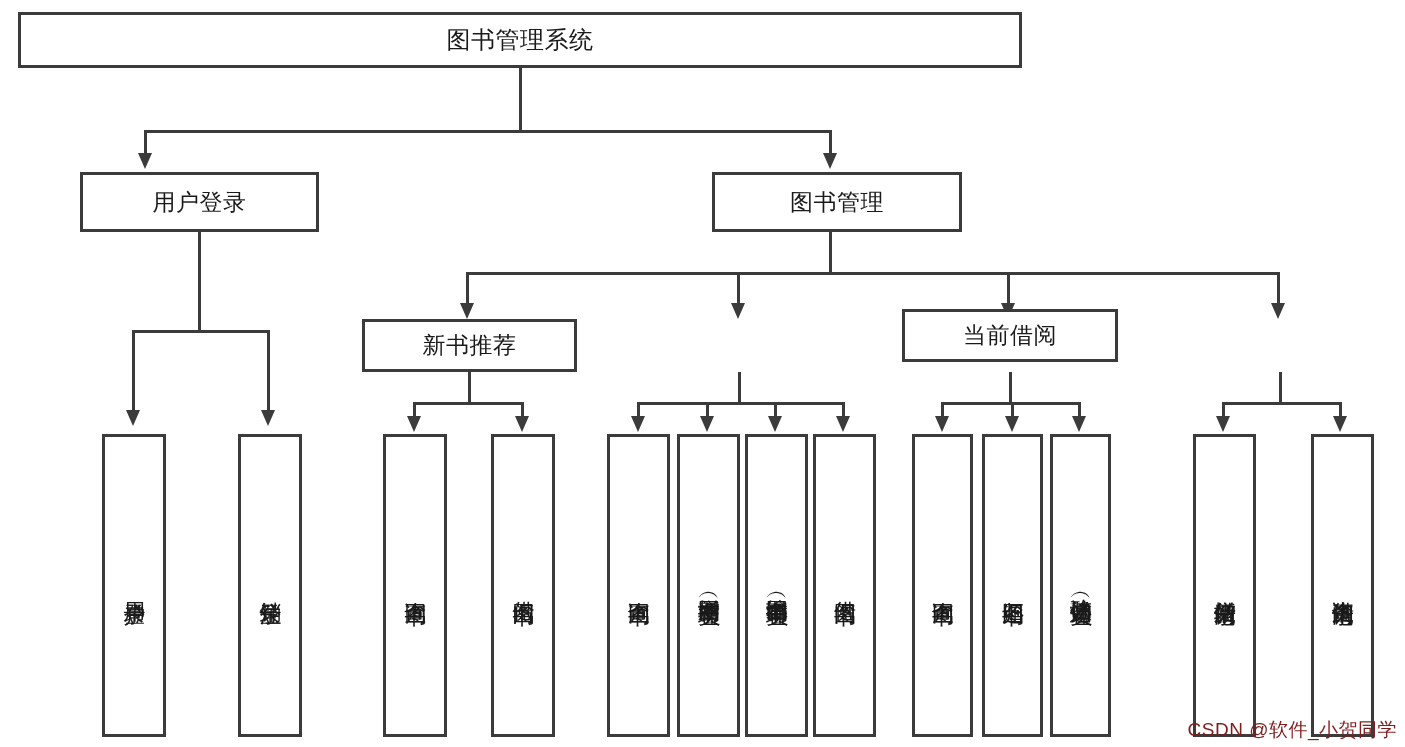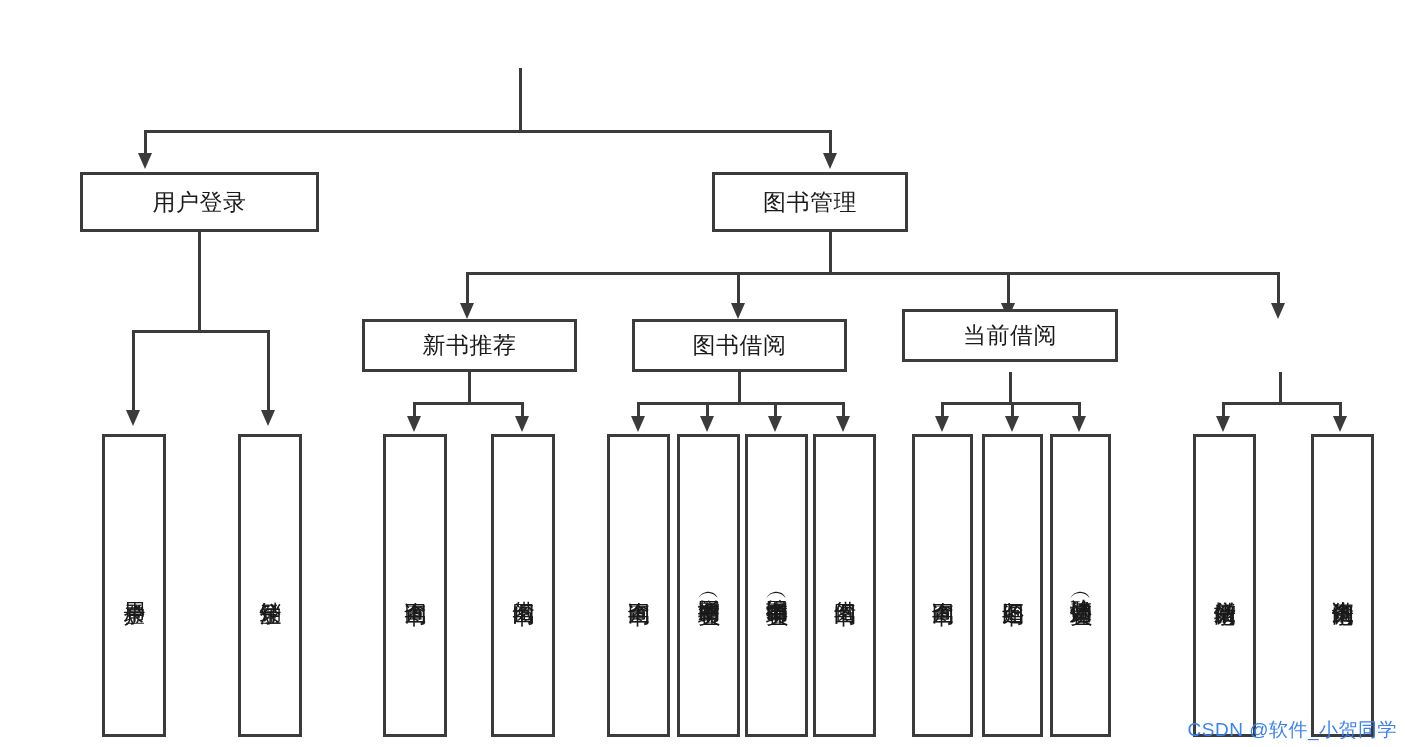--- a/index.html
+++ b/index.html
@@ -77,47 +77,50 @@
     border-right: 7px solid transparent;
     border-top: 16px solid #3b3b3b;
   }
 
   
   #watermark {
     position: absolute;
     right: 8px;
     bottom: 4px;
     font-size: 19px;
-    color: #3b82f6;
+    color: #7f1d1d;
     letter-spacing: 0.5px;
     white-space: nowrap;
     pointer-events: none;
   }
 </style>
 </head>
 <body>
 
 <div id="diagram-root">
 
+  <div class="node root" style="left:18px; top:12px; width:1004px; height:56px;">
+    <span class="node-label">图书管理系统</span>
+  </div>
 
   <div class="vline" style="left:519px; top:68px; width:3px; height:62px;"></div>
 
   <div class="hline" style="left:144px; top:130px; width:688px; height:3px;"></div>
 
   <div class="vline" style="left:144px; top:130px; width:3px; height:26px;"></div>
   <div class="arrow" style="left:138px; top:153px;"></div>
 
   <div class="vline" style="left:829px; top:130px; width:3px; height:26px;"></div>
   <div class="arrow" style="left:823px; top:153px;"></div>
 
   <div class="node" style="left:80px; top:172px; width:239px; height:60px;">
     <span class="node-label">用户登录</span>
   </div>
 
-  <div class="node" style="left:712px; top:172px; width:196px; height:60px;">
+  <div class="node" style="left:712px; top:172px; width:250px; height:60px;">
     <span class="node-label">图书管理</span>
   </div>
 
   <div class="vline" style="left:198px; top:232px; width:3px; height:100px;"></div>
   <div class="hline" style="left:132px; top:330px; width:138px; height:3px;"></div>
   <div class="vline" style="left:132px; top:330px; width:3px; height:82px;"></div>
   <div class="arrow" style="left:126px; top:410px;"></div>
   <div class="vline" style="left:267px; top:330px; width:3px; height:82px;"></div>
   <div class="arrow" style="left:261px; top:410px;"></div>
 
@@ -131,23 +134,20 @@
   <div class="arrow" style="left:731px; top:303px;"></div>
 
   <div class="vline" style="left:1007px; top:272px; width:3px; height:34px;"></div>
   <div class="arrow" style="left:1001px; top:303px;"></div>
 
   <div class="vline" style="left:1277px; top:272px; width:3px; height:34px;"></div>
   <div class="arrow" style="left:1271px; top:303px;"></div>
 
   <div class="node" style="left:362px; top:319px; width:215px; height:53px;">
     <span class="node-label">新书推荐</span>
-  </div>
-  <div class="node" style="left:632px; top:319px; width:215px; height:53px;">
-    <span class="node-label">图书借阅</span>
   </div>
   <div class="node" style="left:902px; top:309px; width:216px; height:53px;">
     <span class="node-label">当前借阅</span>
   </div>
 
   <div class="vline" style="left:468px; top:372px; width:3px; height:32px;"></div>
   <div class="hline" style="left:413px; top:402px; width:111px; height:3px;"></div>
   <div class="vline" style="left:413px; top:402px; width:3px; height:16px;"></div>
   <div class="arrow" style="left:407px; top:416px;"></div>
   <div class="vline" style="left:521px; top:402px; width:3px; height:16px;"></div>

